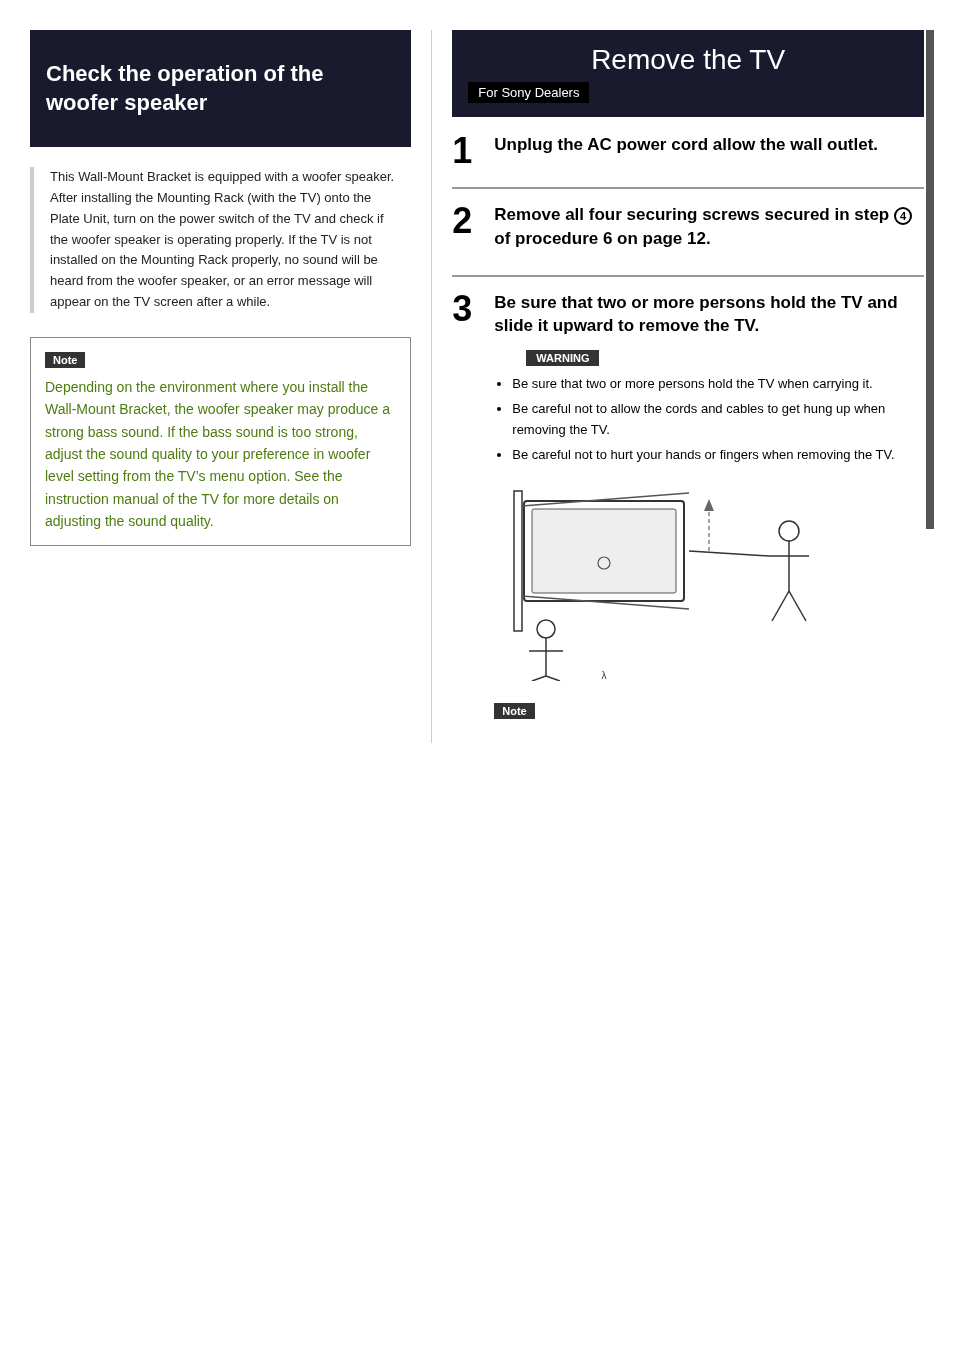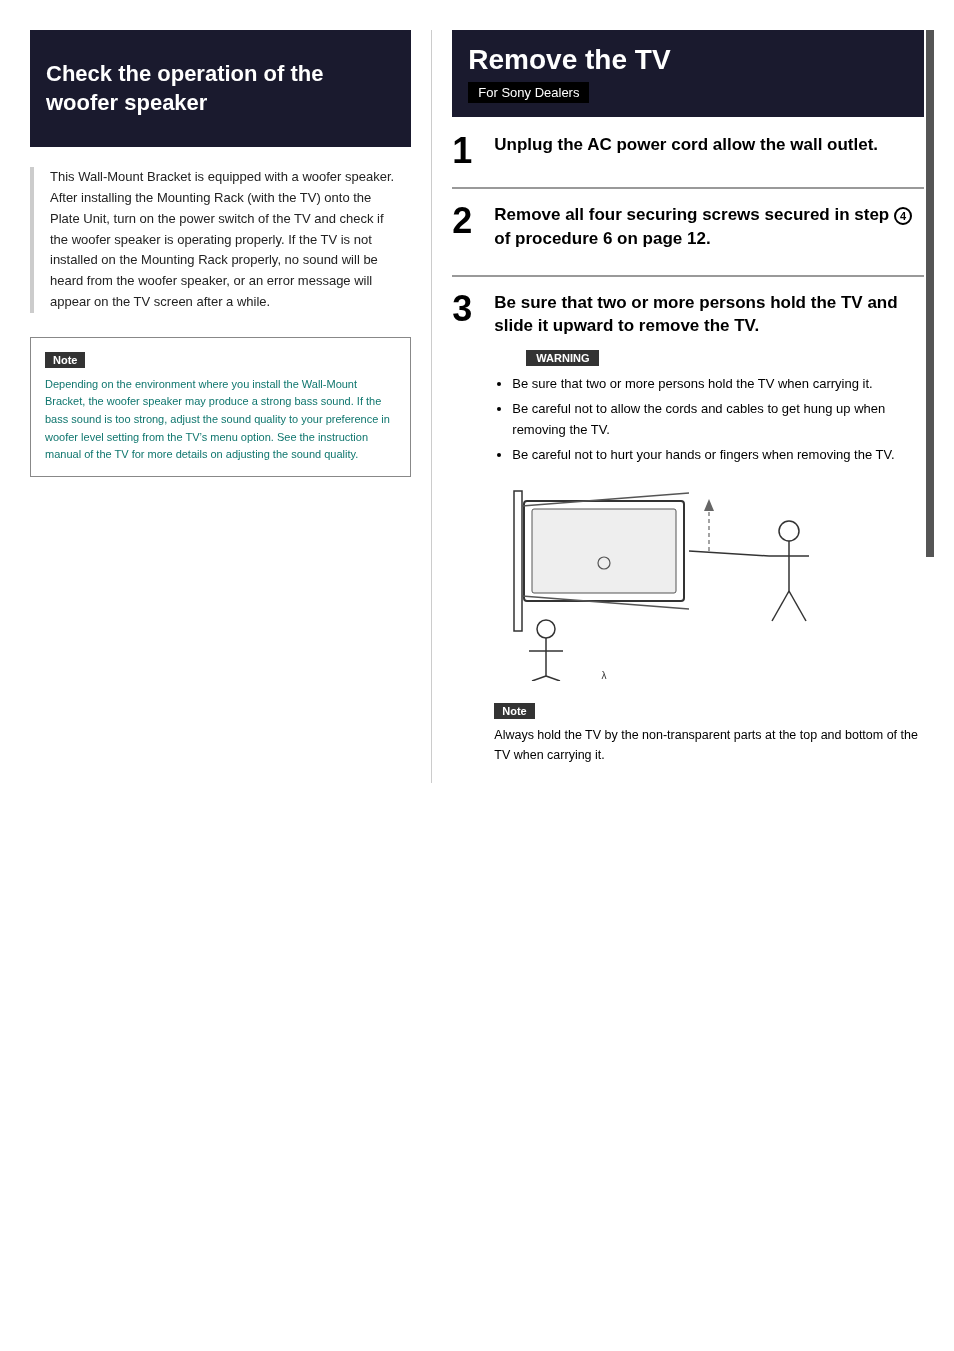--- a/index.html
+++ b/index.html
@@ -51,40 +51,41 @@
     .note-label {
       display: inline-block;
       background: #333;
       color: #fff;
       font-size: 11px;
       font-weight: bold;
       padding: 2px 8px;
       margin-bottom: 8px;
     }
     .note-box p {
-      font-size: 11px;
+      font-size: 14px;
       line-height: 1.6;
-      color: #0f766e;
+      color: #4d7c0f;
     }
 
     
     .right-col {
       width: 55%;
       padding-left: 20px;
       position: relative;
     }
     .right-header {
       background: #1a1a2e;
       color: #fff;
       padding: 14px 16px;
       margin-bottom: 16px;
     }
     .right-header h1 {
       font-size: 28px;
-      font-weight: bold;
+      font-weight: normal;
+      text-align: center;
     }
     .for-sony-dealers {
       display: inline-block;
       background: #000;
       color: #fff;
       font-size: 13px;
       font-weight: normal;
       padding: 3px 10px;
       margin-top: 6px;
     }
@@ -283,19 +284,18 @@
 
             <line x1="215" y1="70" x2="215" y2="30" stroke="#666" stroke-width="1.2" stroke-dasharray="4,3"></line>
             <polygon points="210,30 215,18 220,30" fill="#666"></polygon>
 
             <text x="110" y="198" font-size="10" fill="#333" text-anchor="middle">λ</text>
           </svg>
         </div>
 
         <div class="bottom-note">
           <span class="note-label">Note</span>
-          <p>Always hold the TV by the non-transparent parts at the top and bottom of the TV when carrying it.</p>
         </div>
       </div>
     </div>
   </div>
 
 </div>
 
 </body></html>

